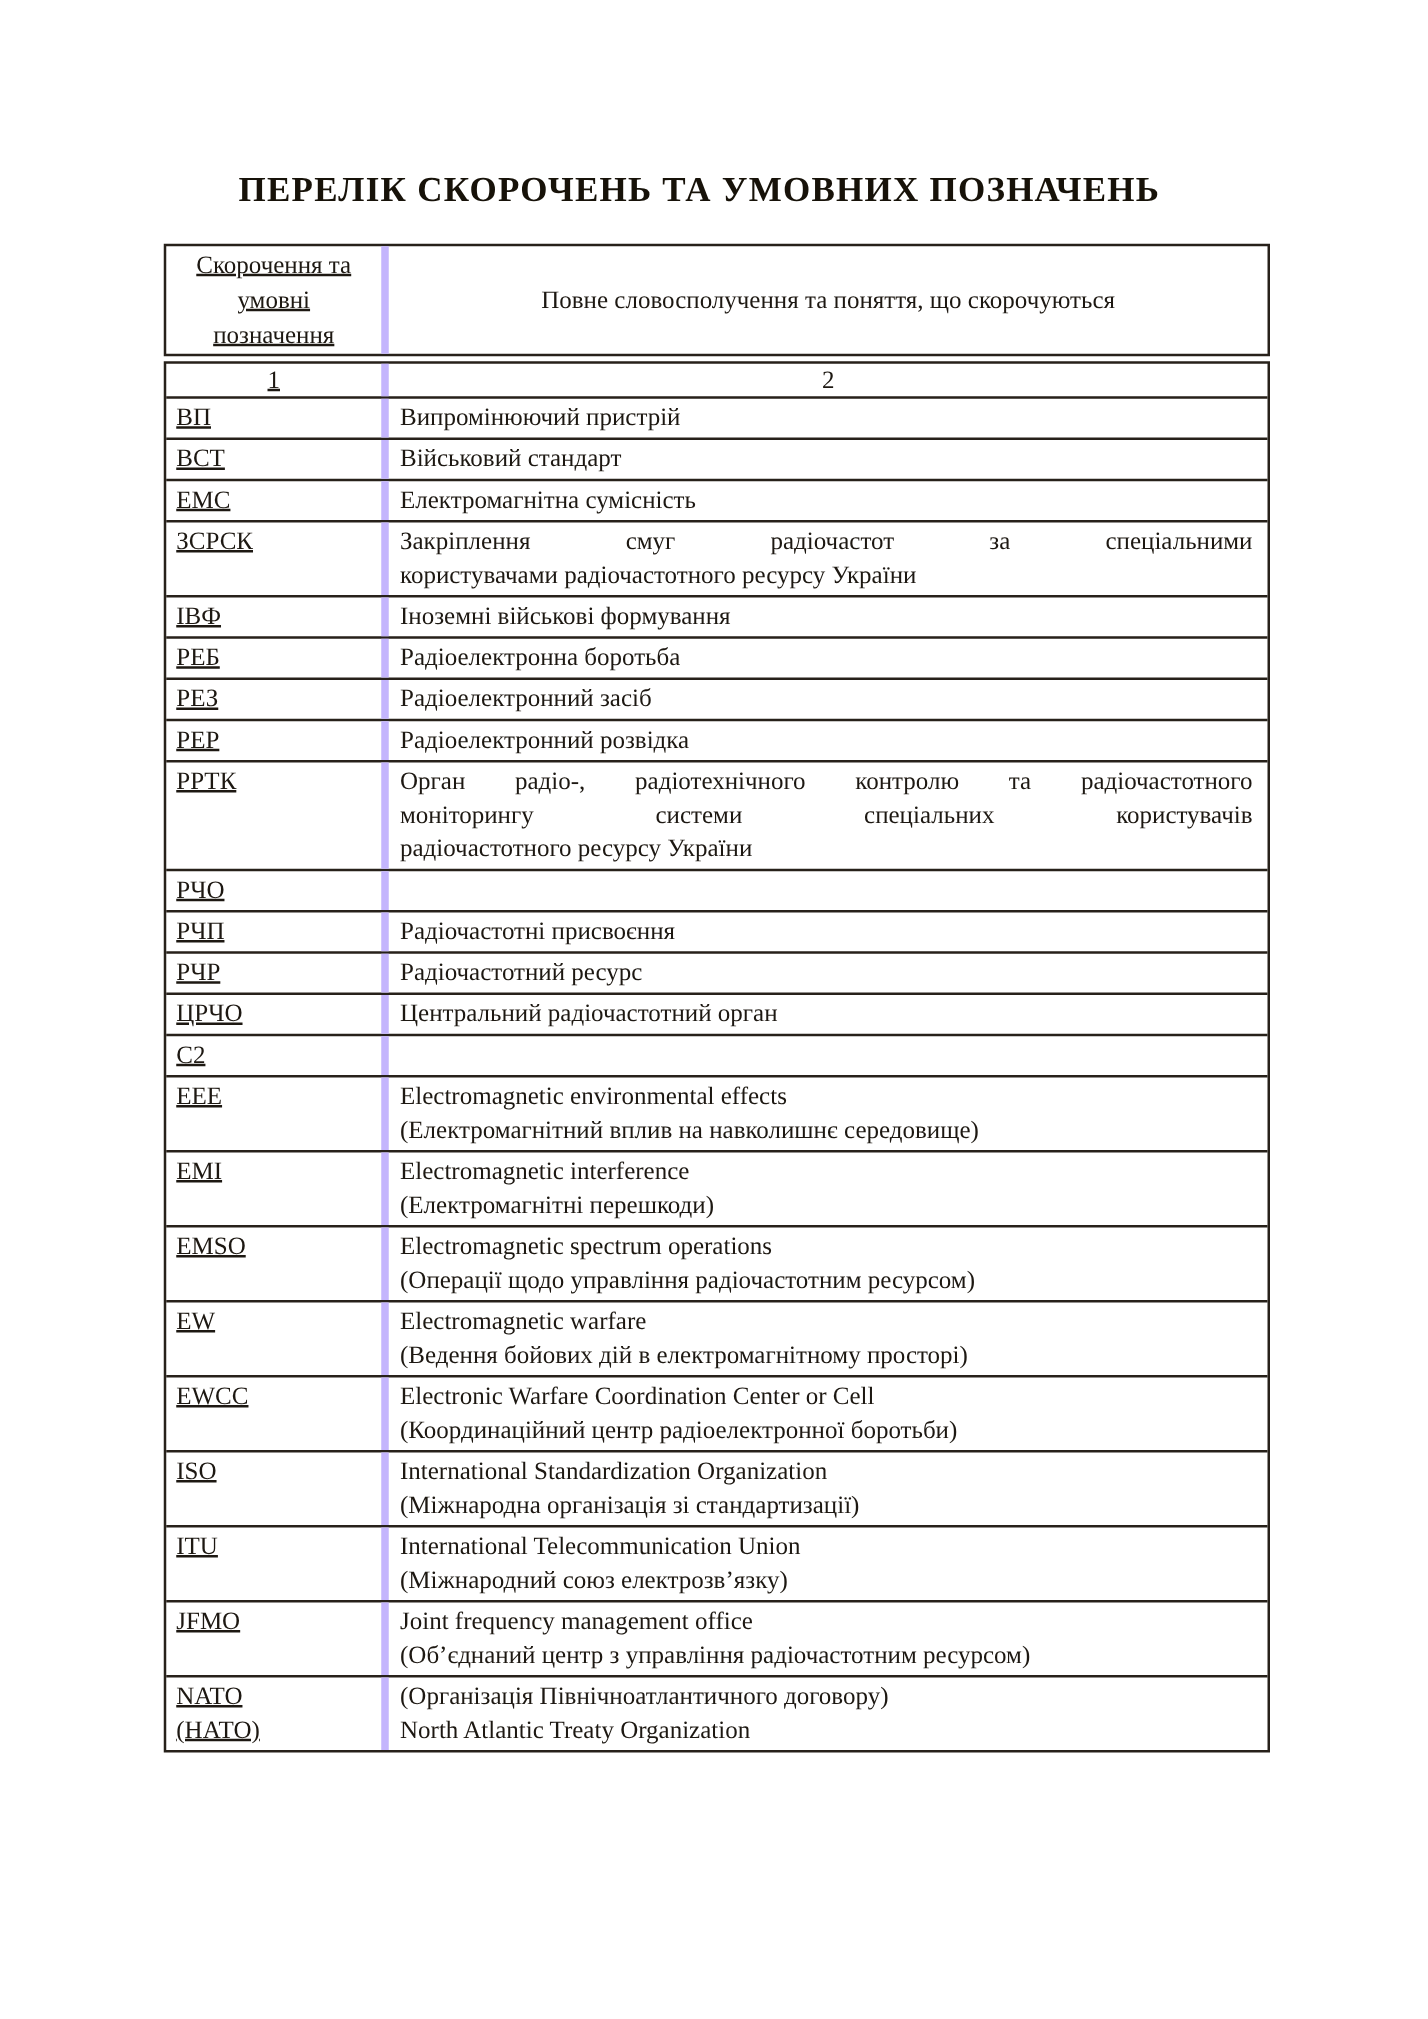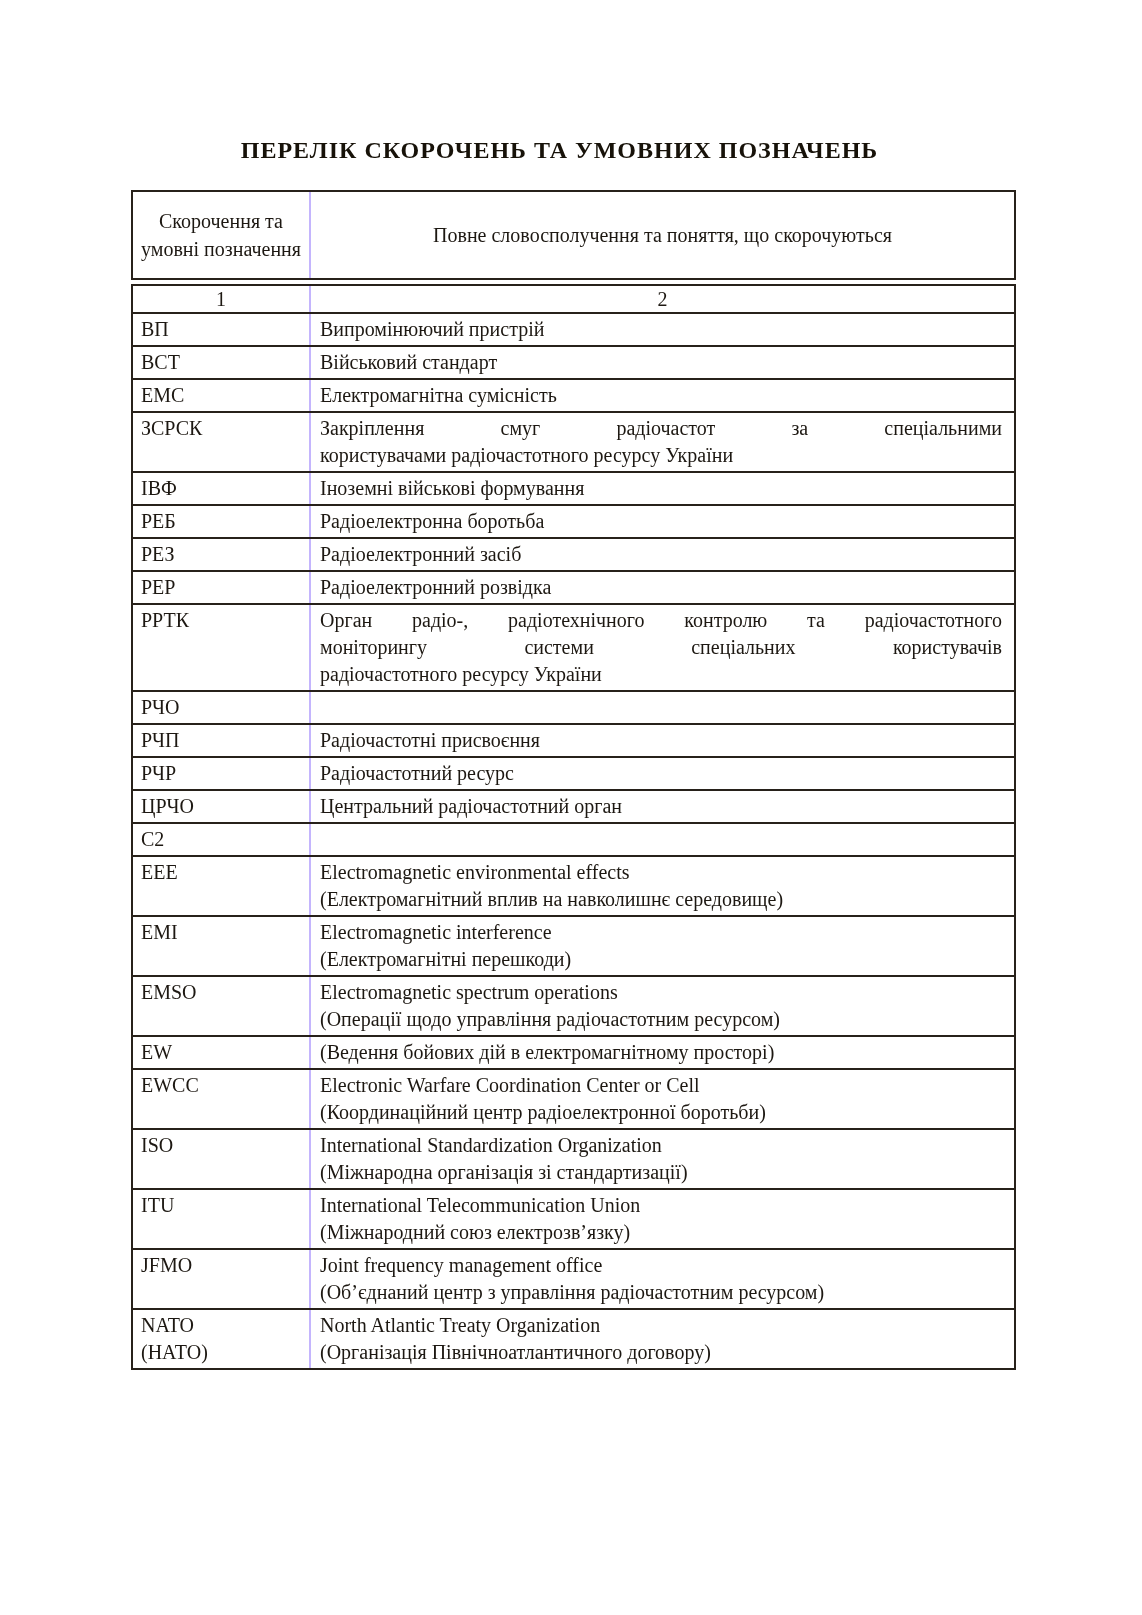--- a/index.html
+++ b/index.html
@@ -18,21 +18,21 @@
   .content {
     position: absolute;
     left: 131px;
     top: 0;
     width: 885px;
   }
   .doc-title {
     margin: 0;
     padding-top: 137px;
     padding-bottom: 26px;
-    font-size: 24px;
+    font-size: 28px;
     font-weight: bold;
     letter-spacing: 1px;
     text-align: center;
     position: relative;
     left: -14px;
     color: #171209;
   }
   .tbl-header {
     display: flex;
     border: 2px solid #27211a;
@@ -44,21 +44,22 @@
     border: 2px solid #27211a;
     box-sizing: border-box;
   }
   .cell {
     box-sizing: border-box;
     font-size: 20px;
     line-height: 27px;
   }
   .c1 {
     flex: 0 0 178px;
-    border-right: 2px solid #c4b5fd;
+    border-right: 6px solid #c4b5fd;
+    text-decoration: underline;
   }
   .c2 { flex: 1 1 auto; }
   .tbl-header .c1 {
     display: flex;
     align-items: center;
     justify-content: center;
     text-align: center;
     padding: 2px 6px;
     line-height: 28px;
   }
@@ -248,20 +249,21 @@
         <div class="cell c2 full">
           <div class="line">Electromagnetic spectrum operations</div>
           <div class="line">(Операції щодо управління радіочастотним ресурсом)</div>
         </div>
       </div>
       <div class="row">
         <div class="cell c1 abbr">
           <div class="line">EW</div>
         </div>
         <div class="cell c2 full">
+          <div class="line">Electromagnetic warfare</div>
           <div class="line">(Ведення бойових дій в електромагнітному просторі)</div>
         </div>
       </div>
       <div class="row">
         <div class="cell c1 abbr">
           <div class="line">EWCC</div>
         </div>
         <div class="cell c2 full">
           <div class="line">Electronic Warfare Coordination Center or Cell</div>
           <div class="line">(Координаційний центр радіоелектронної боротьби)</div>
@@ -293,19 +295,19 @@
           <div class="line">Joint frequency management office</div>
           <div class="line">(Об’єднаний центр з управління радіочастотним ресурсом)</div>
         </div>
       </div>
       <div class="row">
         <div class="cell c1 abbr">
           <div class="line">NATO</div>
           <div class="line">(НАТО)</div>
         </div>
         <div class="cell c2 full">
+          <div class="line">(Організація Північноатлантичного договору)</div>
           <div class="line">North Atlantic Treaty Organization</div>
-          <div class="line">(Організація Північноатлантичного договору)</div>
         </div>
       </div>
     </div>
 
 </div>
 
 </body></html>

